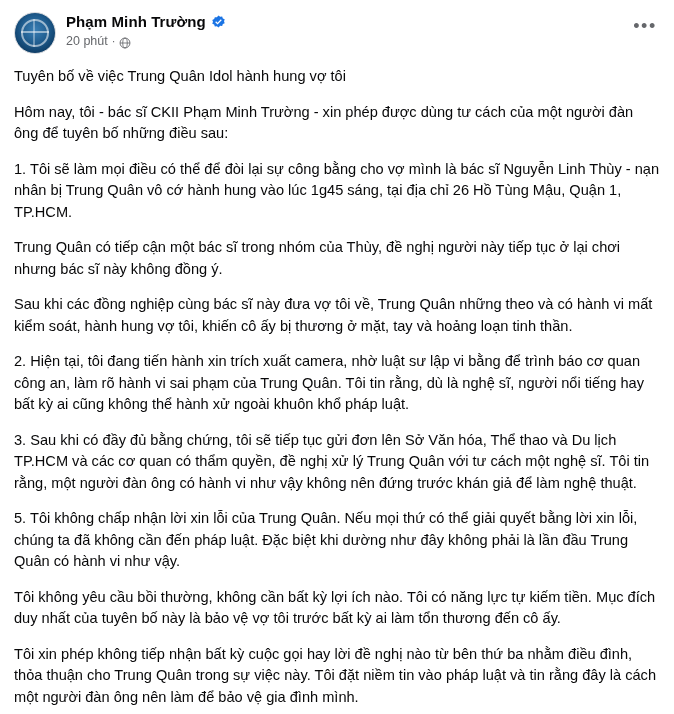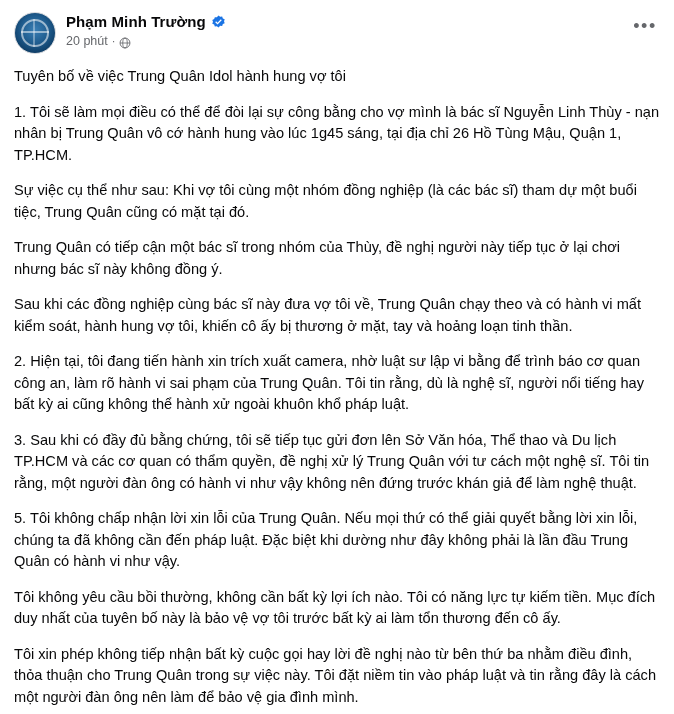--- a/index.html
+++ b/index.html
@@ -162,24 +162,24 @@
           </svg>
         </span>
       </div>
     </div>
 
     <div class="menu-btn">•••</div>
   </div>
 
   <div class="post-body">
     <p class="title-line">Tuyên bố về việc Trung Quân Idol hành hung vợ tôi</p>
+    <p>Hôm nay, tôi - bác sĩ CKII Phạm Minh Trường - xin phép được dùng tư cách của một người đàn ông để tuyên bố những điều sau:</p>
     <p>1. Tôi sẽ làm mọi điều có thể để đòi lại sự công bằng cho vợ mình là bác sĩ Nguyễn Linh Thùy - nạn nhân bị Trung Quân vô cớ hành hung vào lúc 1g45 sáng, tại địa chỉ 26 Hồ Tùng Mậu, Quận 1, TP.HCM.</p>
-    <p>Sự việc cụ thể như sau: Khi vợ tôi cùng một nhóm đồng nghiệp (là các bác sĩ) tham dự một buổi tiệc, Trung Quân cũng có mặt tại đó.</p>
     <p>Trung Quân có tiếp cận một bác sĩ trong nhóm của Thùy, đề nghị người này tiếp tục ở lại chơi nhưng bác sĩ này không đồng ý.</p>
-    <p>Sau khi các đồng nghiệp cùng bác sĩ này đưa vợ tôi về, Trung Quân chạy theo và có hành vi mất kiểm soát, hành hung vợ tôi, khiến cô ấy bị thương ở mặt, tay và hoảng loạn tinh thần.</p>
+    <p>Sau khi các đồng nghiệp cùng bác sĩ này đưa vợ tôi về, Trung Quân những theo và có hành vi mất kiểm soát, hành hung vợ tôi, khiến cô ấy bị thương ở mặt, tay và hoảng loạn tinh thần.</p>
     <p>2. Hiện tại, tôi đang tiến hành xin trích xuất camera, nhờ luật sư lập vi bằng để trình báo cơ quan công an, làm rõ hành vi sai phạm của Trung Quân. Tôi tin rằng, dù là nghệ sĩ, người nổi tiếng hay bất kỳ ai cũng không thể hành xử ngoài khuôn khổ pháp luật.</p>
     <p>3. Sau khi có đầy đủ bằng chứng, tôi sẽ tiếp tục gửi đơn lên Sở Văn hóa, Thể thao và Du lịch TP.HCM và các cơ quan có thẩm quyền, đề nghị xử lý Trung Quân với tư cách một nghệ sĩ. Tôi tin rằng, một người đàn ông có hành vi như vậy không nên đứng trước khán giả để làm nghệ thuật.</p>
     <p>5. Tôi không chấp nhận lời xin lỗi của Trung Quân. Nếu mọi thứ có thể giải quyết bằng lời xin lỗi, chúng ta đã không cần đến pháp luật. Đặc biệt khi dường như đây không phải là lần đầu Trung Quân có hành vi như vậy.</p>
     <p>Tôi không yêu cầu bồi thường, không cần bất kỳ lợi ích nào. Tôi có năng lực tự kiếm tiền. Mục đích duy nhất của tuyên bố này là bảo vệ vợ tôi trước bất kỳ ai làm tổn thương đến cô ấy.</p>
     <p>Tôi xin phép không tiếp nhận bất kỳ cuộc gọi hay lời đề nghị nào từ bên thứ ba nhằm điều đình, thỏa thuận cho Trung Quân trong sự việc này. Tôi đặt niềm tin vào pháp luật và tin rằng đây là cách một người đàn ông nên làm để bảo vệ gia đình mình.</p>
 
   </div>
 
 </div>
 

